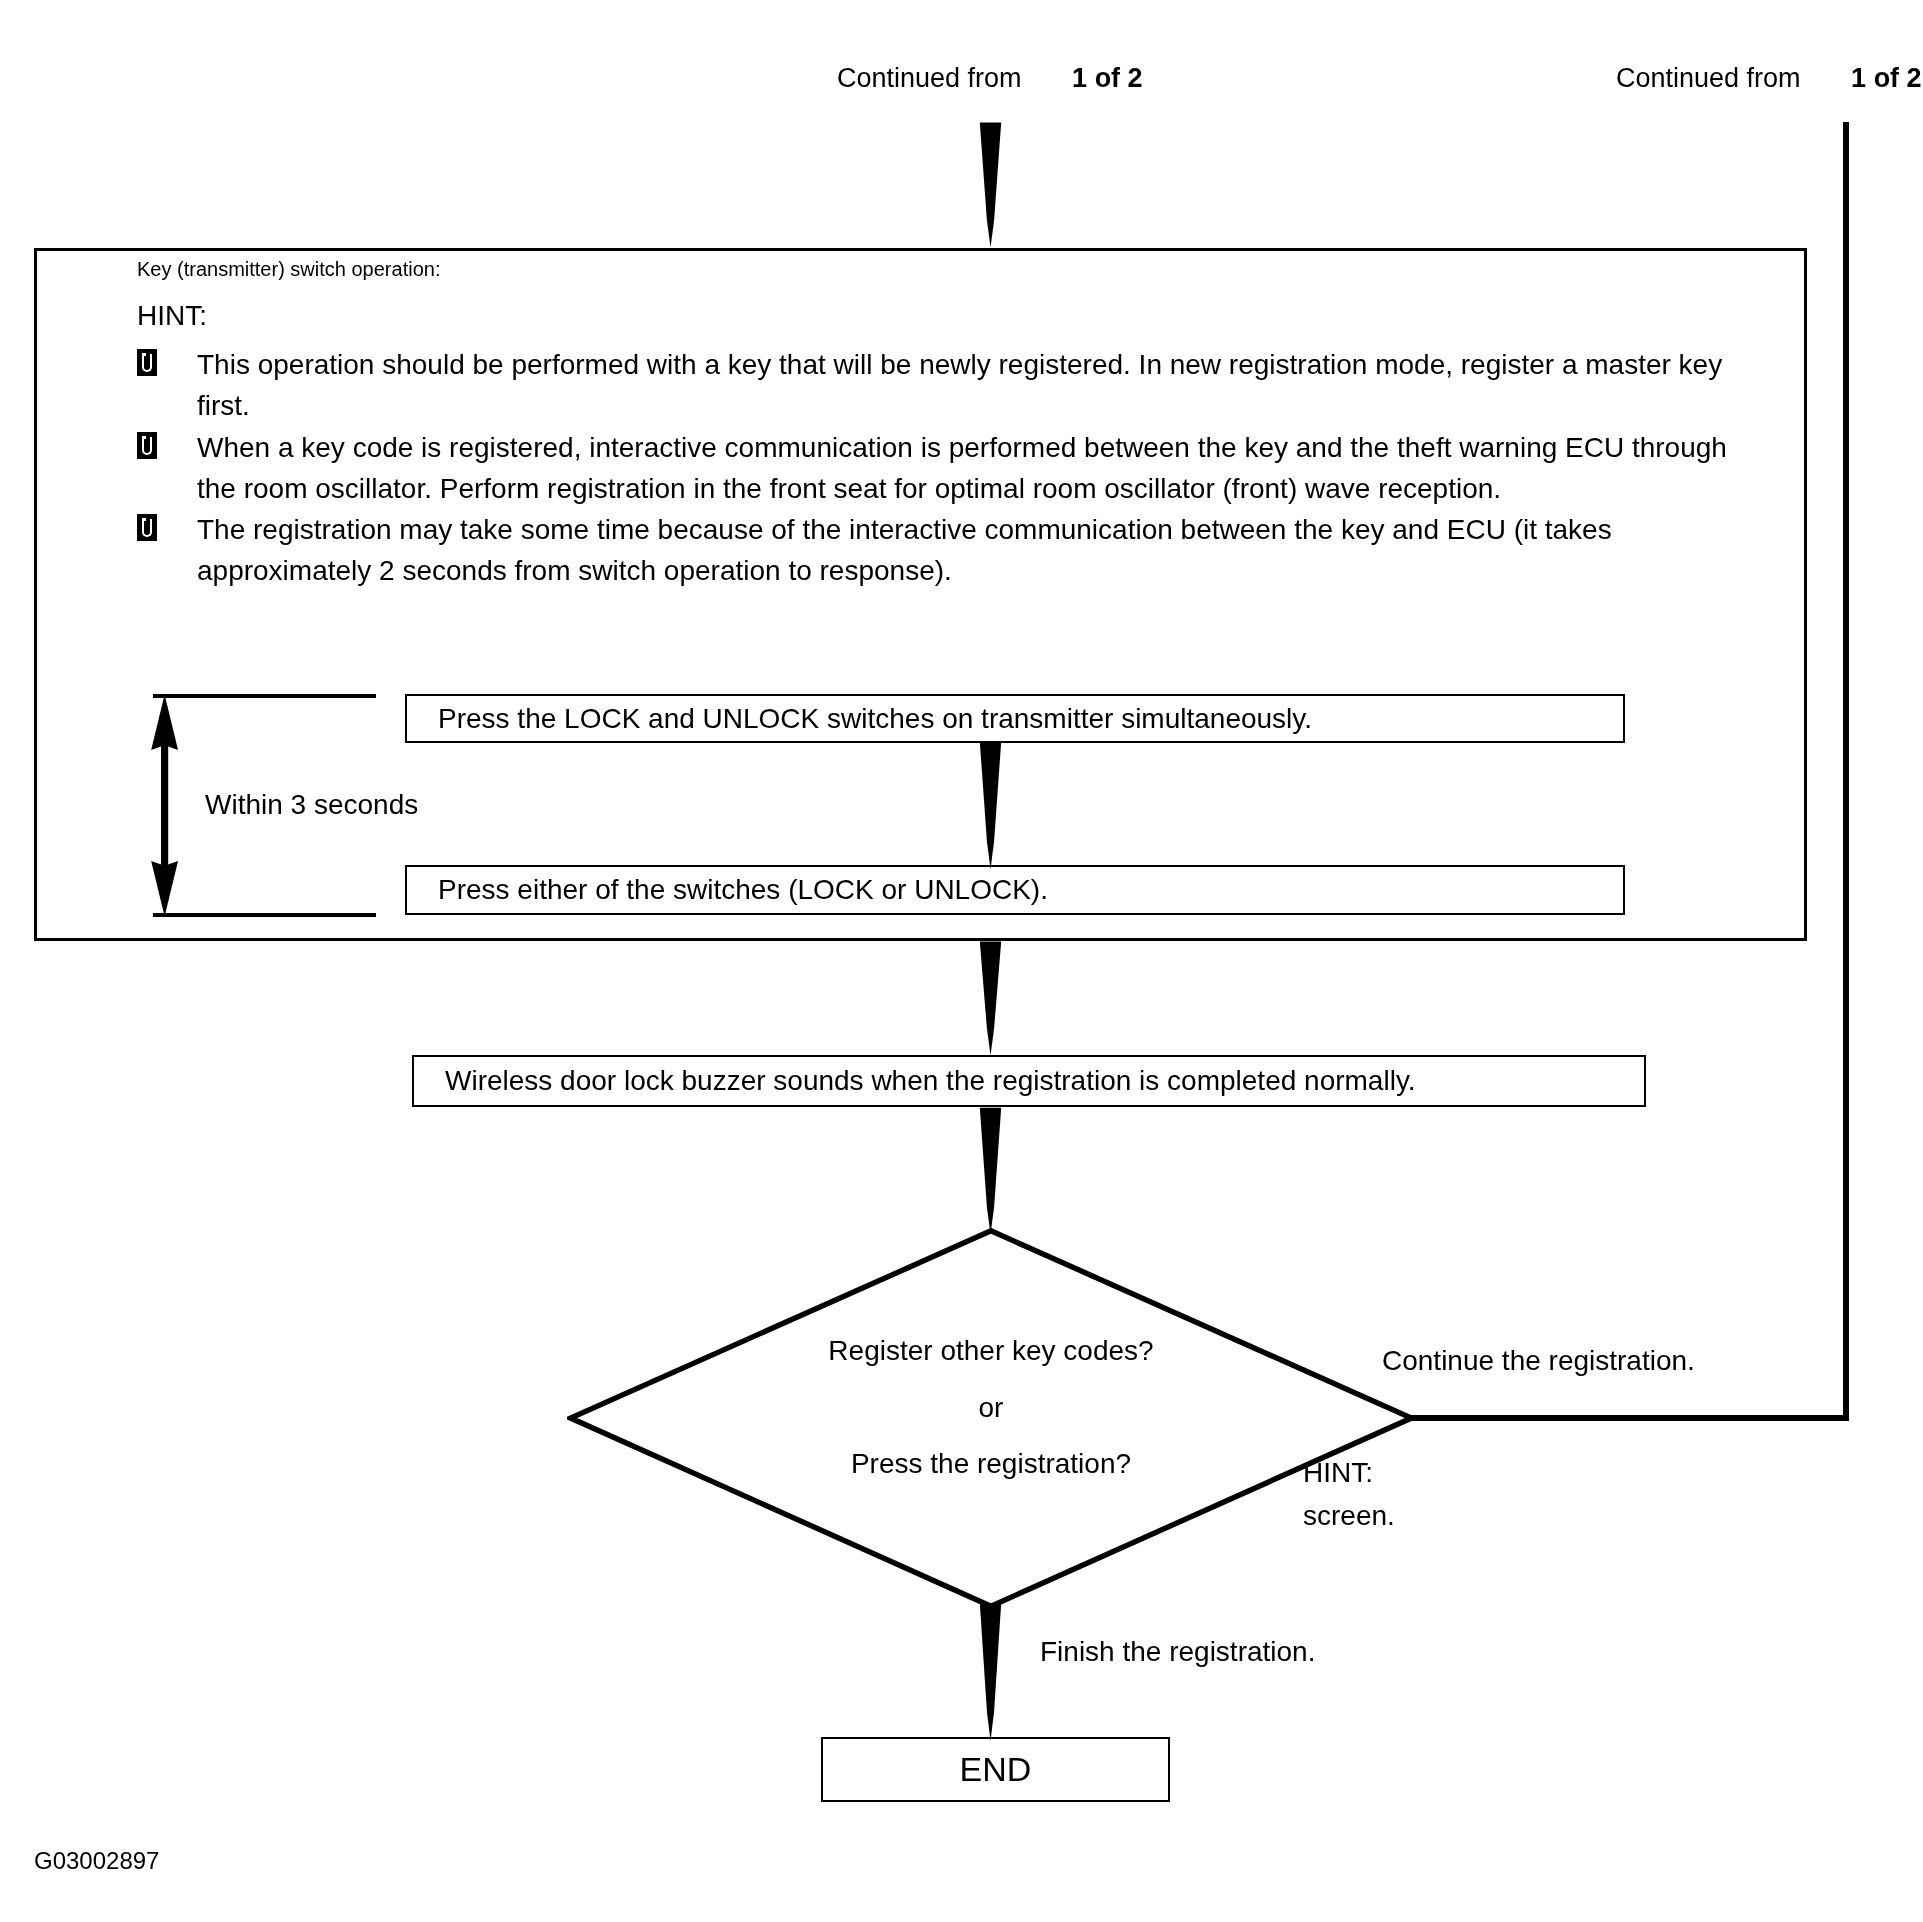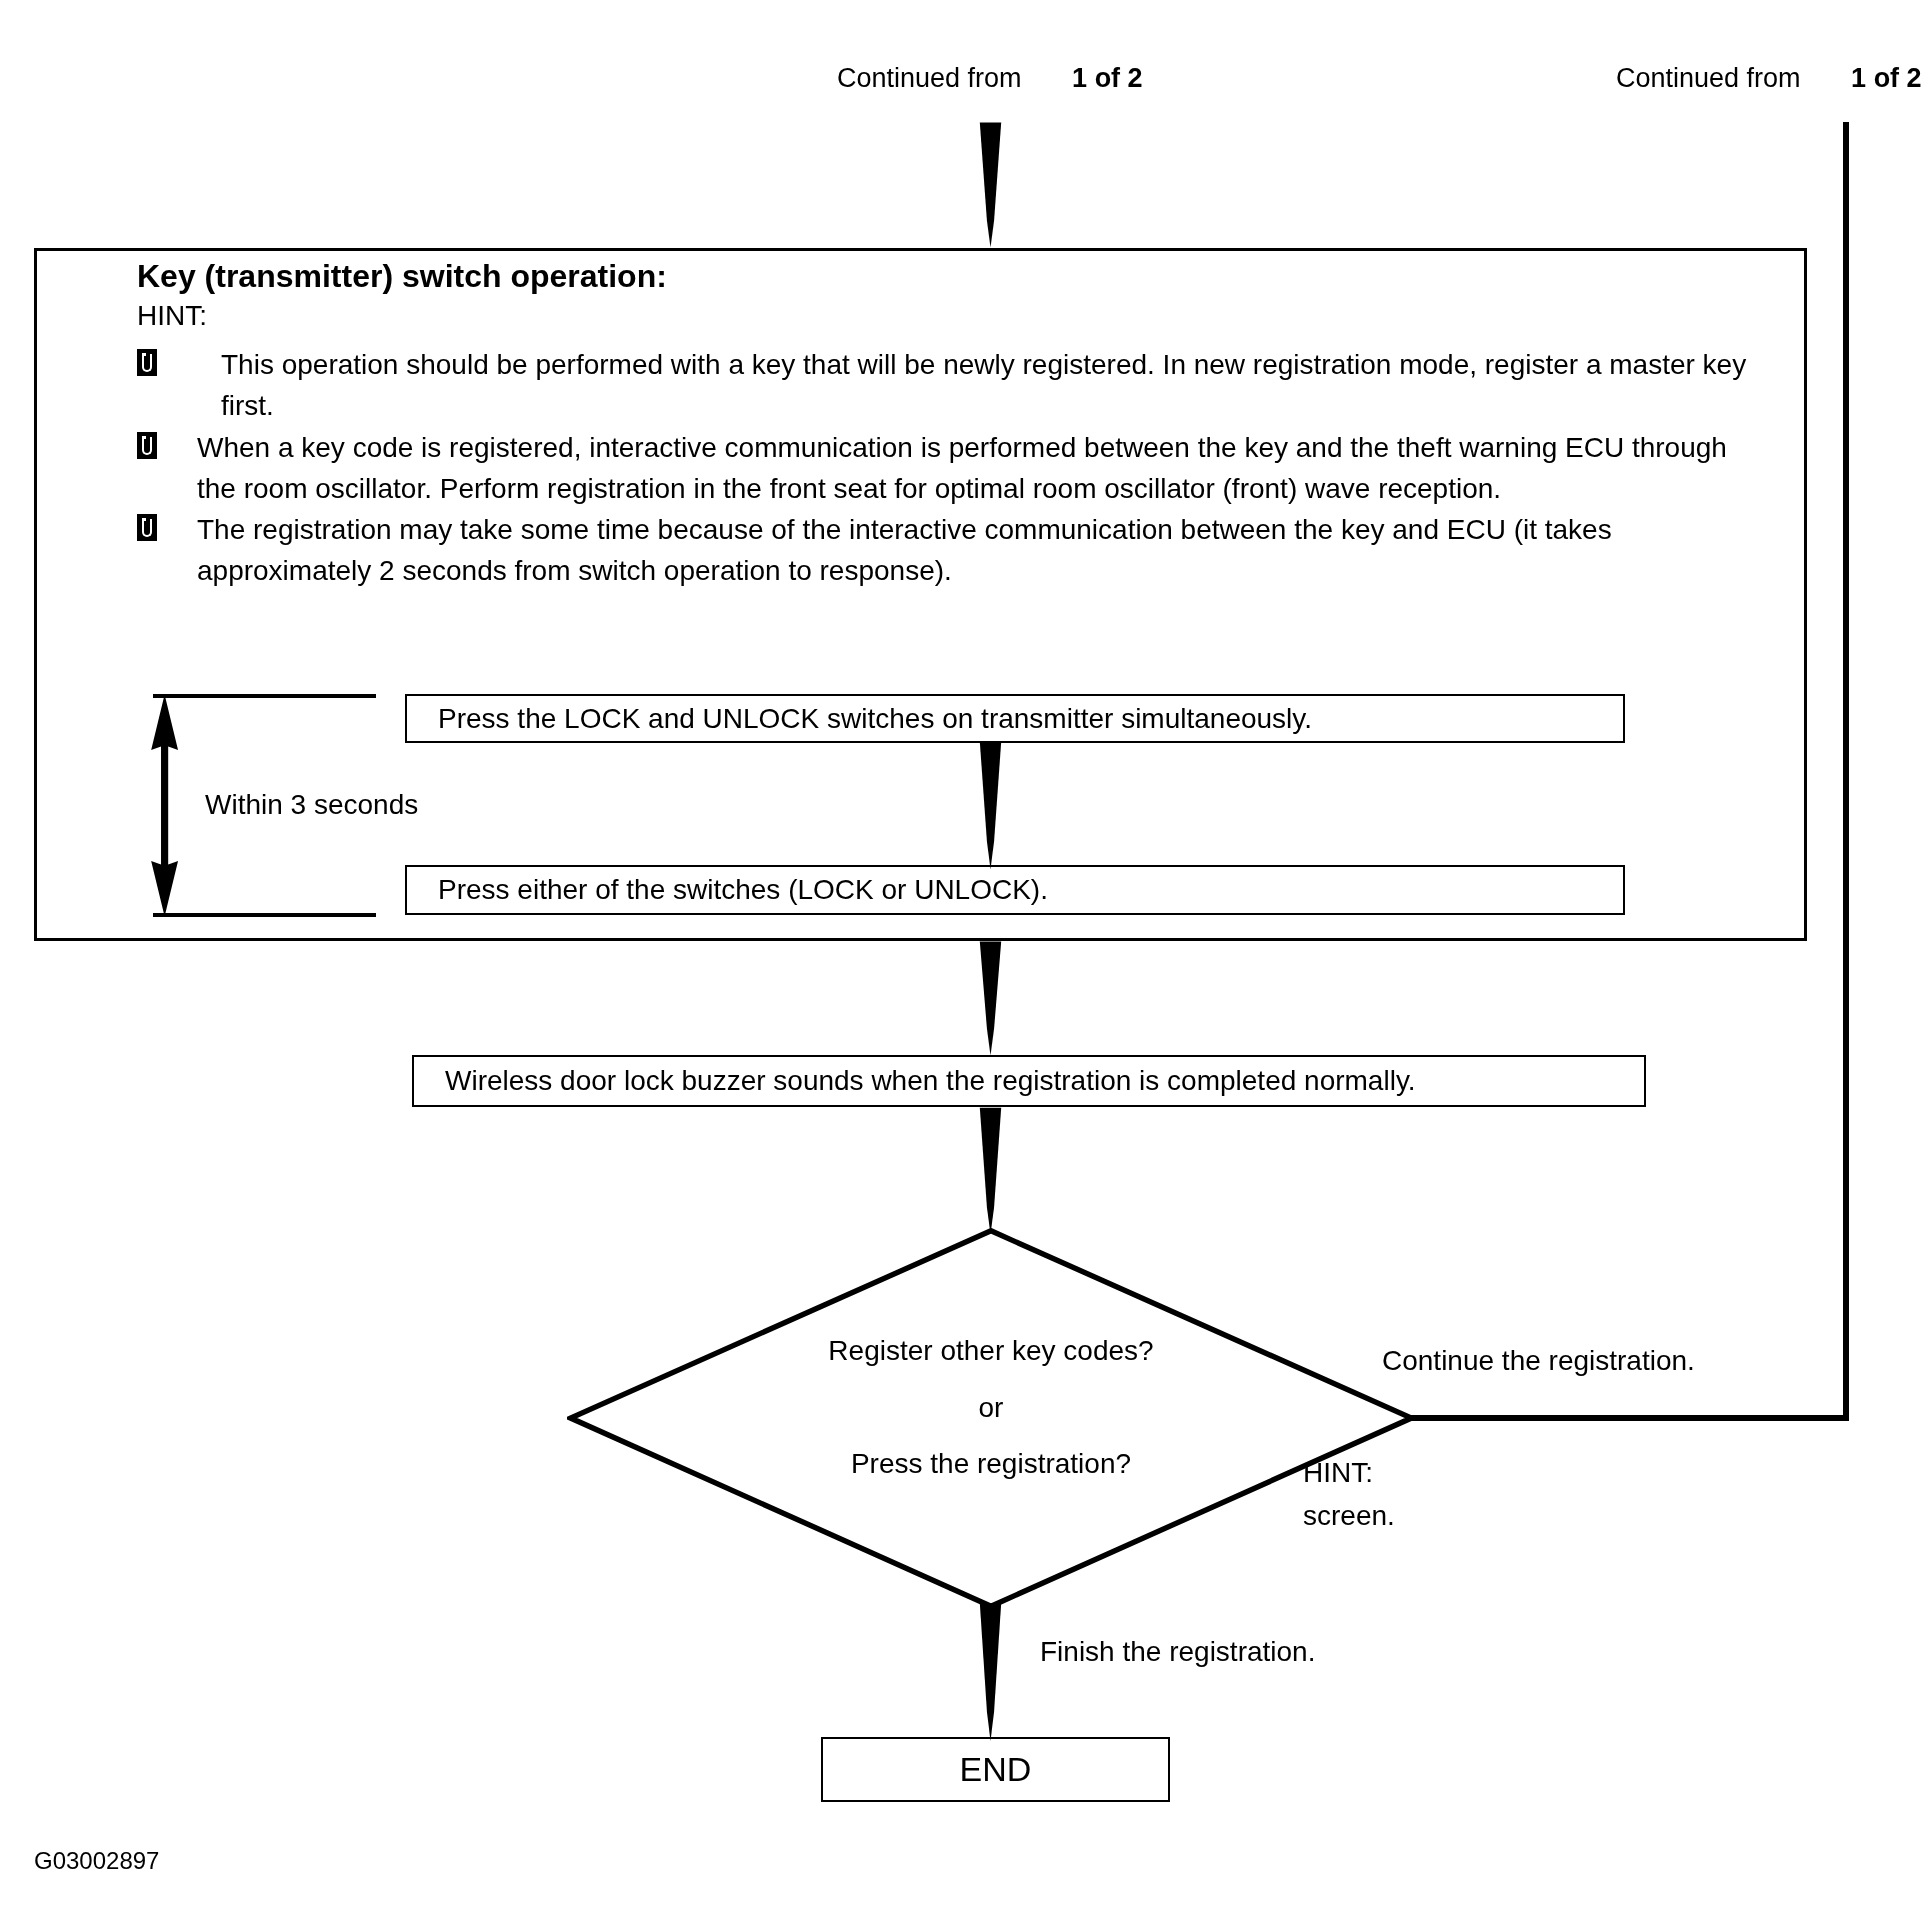--- a/index.html
+++ b/index.html
@@ -29,22 +29,22 @@
   .outer-frame {
     left: 34px;
     top: 248px;
     width: 1773px;
     height: 693px;
     border: 3.6px solid #000;
     box-sizing: border-box;
   }
 
   .hint-title {
-    font-size: 32px;
-    font-weight: bold;
+    font-size: 20px;
+    font-weight: normal;
     white-space: nowrap;
   }
   .hint-word {
     font-size: 28px;
     white-space: nowrap;
   }
 
   
   .bullet-row { display: flex; align-items: flex-start; }
   .tofu {
@@ -152,21 +152,21 @@
 </div>
 
 <div class="vline" style="left:1843px; top:122px; width:6.3px; height:1296px;"></div>
 
 <div class="abs outer-frame"></div>
 
 <div class="abs hint-title" style="left:137px; top:258px;">Key (transmitter) switch operation:</div>
 
 <div class="abs hint-word" style="left:137px; top:300px;">HINT:</div>
 
-<div class="abs bullet-row" style="left:137px; top:344px; width:1611px;gap:24px;">
+<div class="abs bullet-row" style="left:137px; top:344px; width:1611px;">
   <span class="tofu"></span>
   <span class="bullet-text">This operation should be performed with a key that will be newly registered. In new registration mode, register a master key first.</span>
 </div>
 
 <div class="abs bullet-row" style="left:137px; top:427px; width:1611px;">
   <span class="tofu"></span>
   <span class="bullet-text">When a key code is registered, interactive communication is performed between the key and the theft warning ECU through the room oscillator. Perform registration in the front seat for optimal room oscillator (front) wave reception.</span>
 </div>
 
 <div class="abs bullet-row" style="left:137px; top:509px; width:1611px;">

